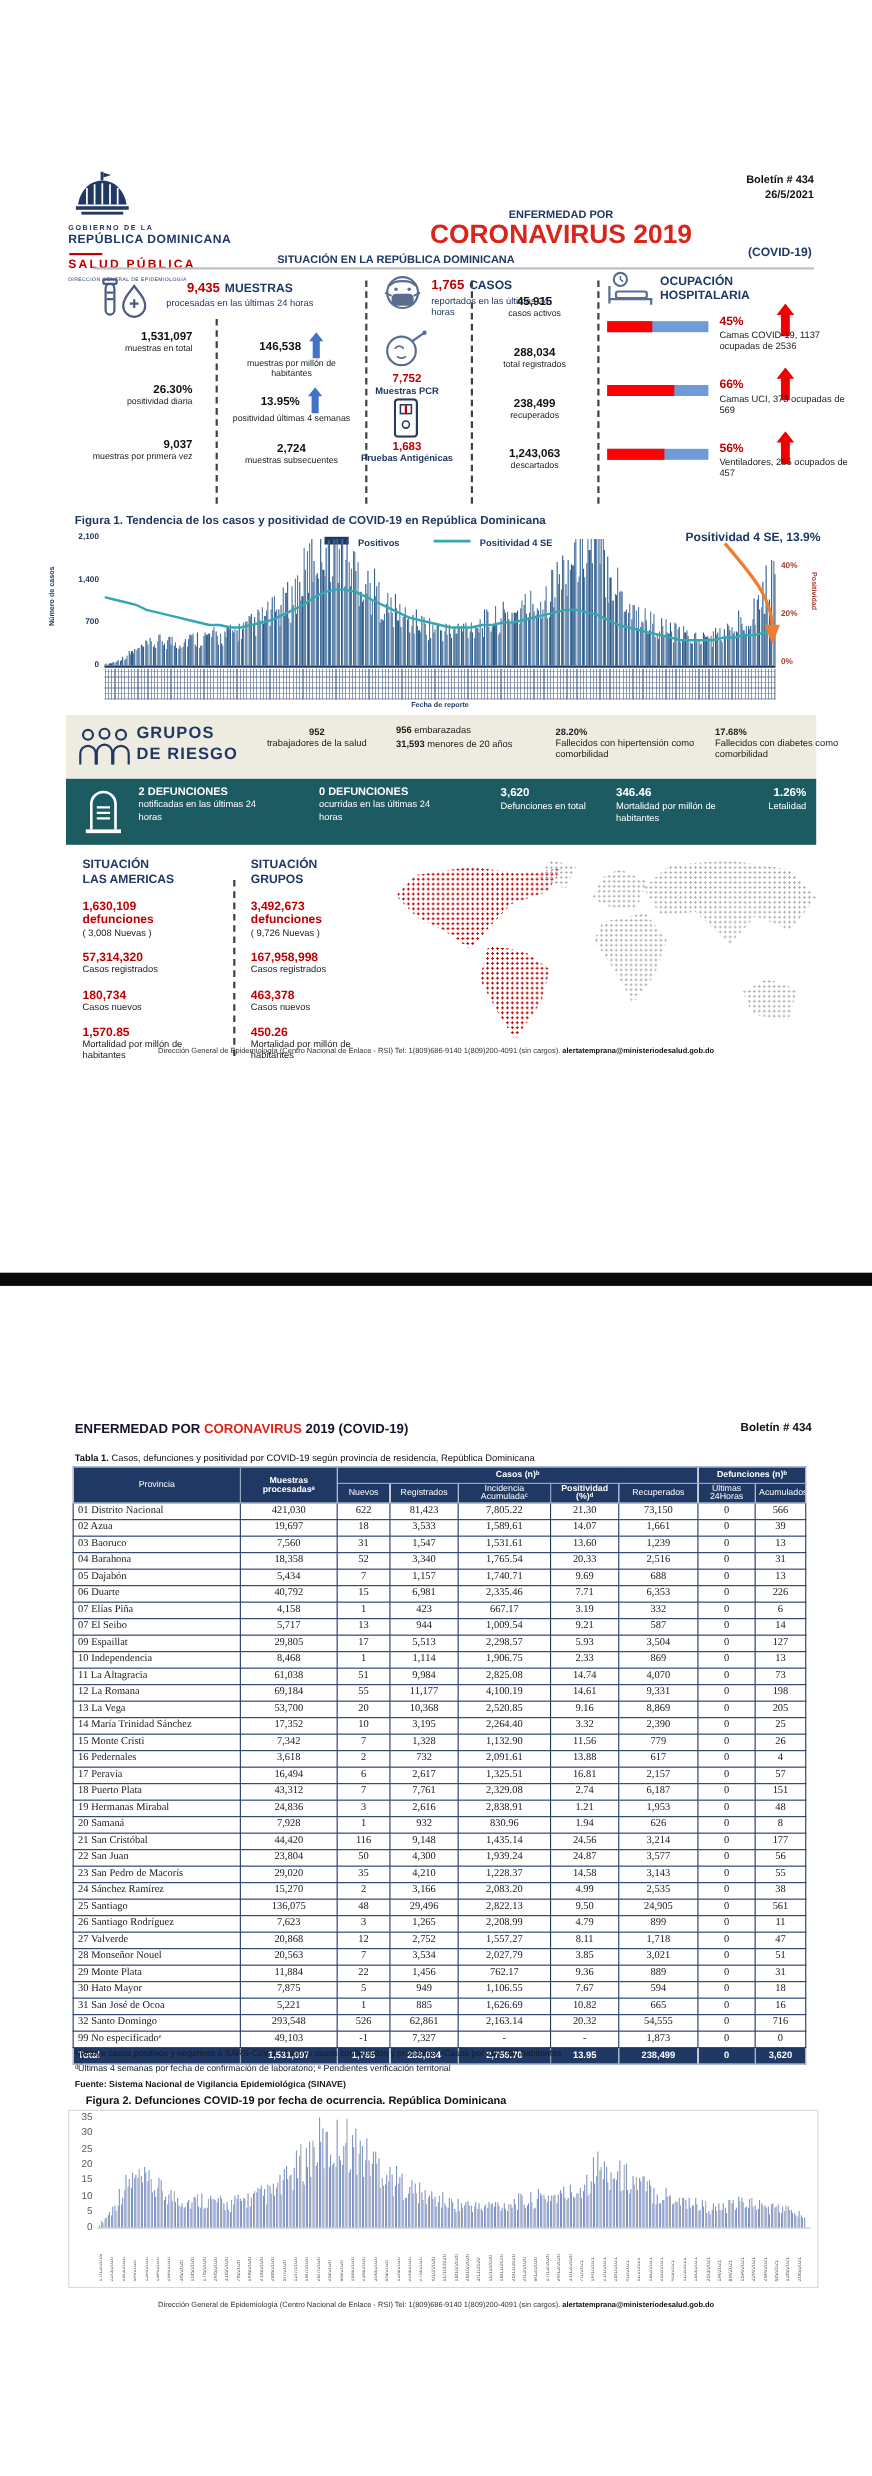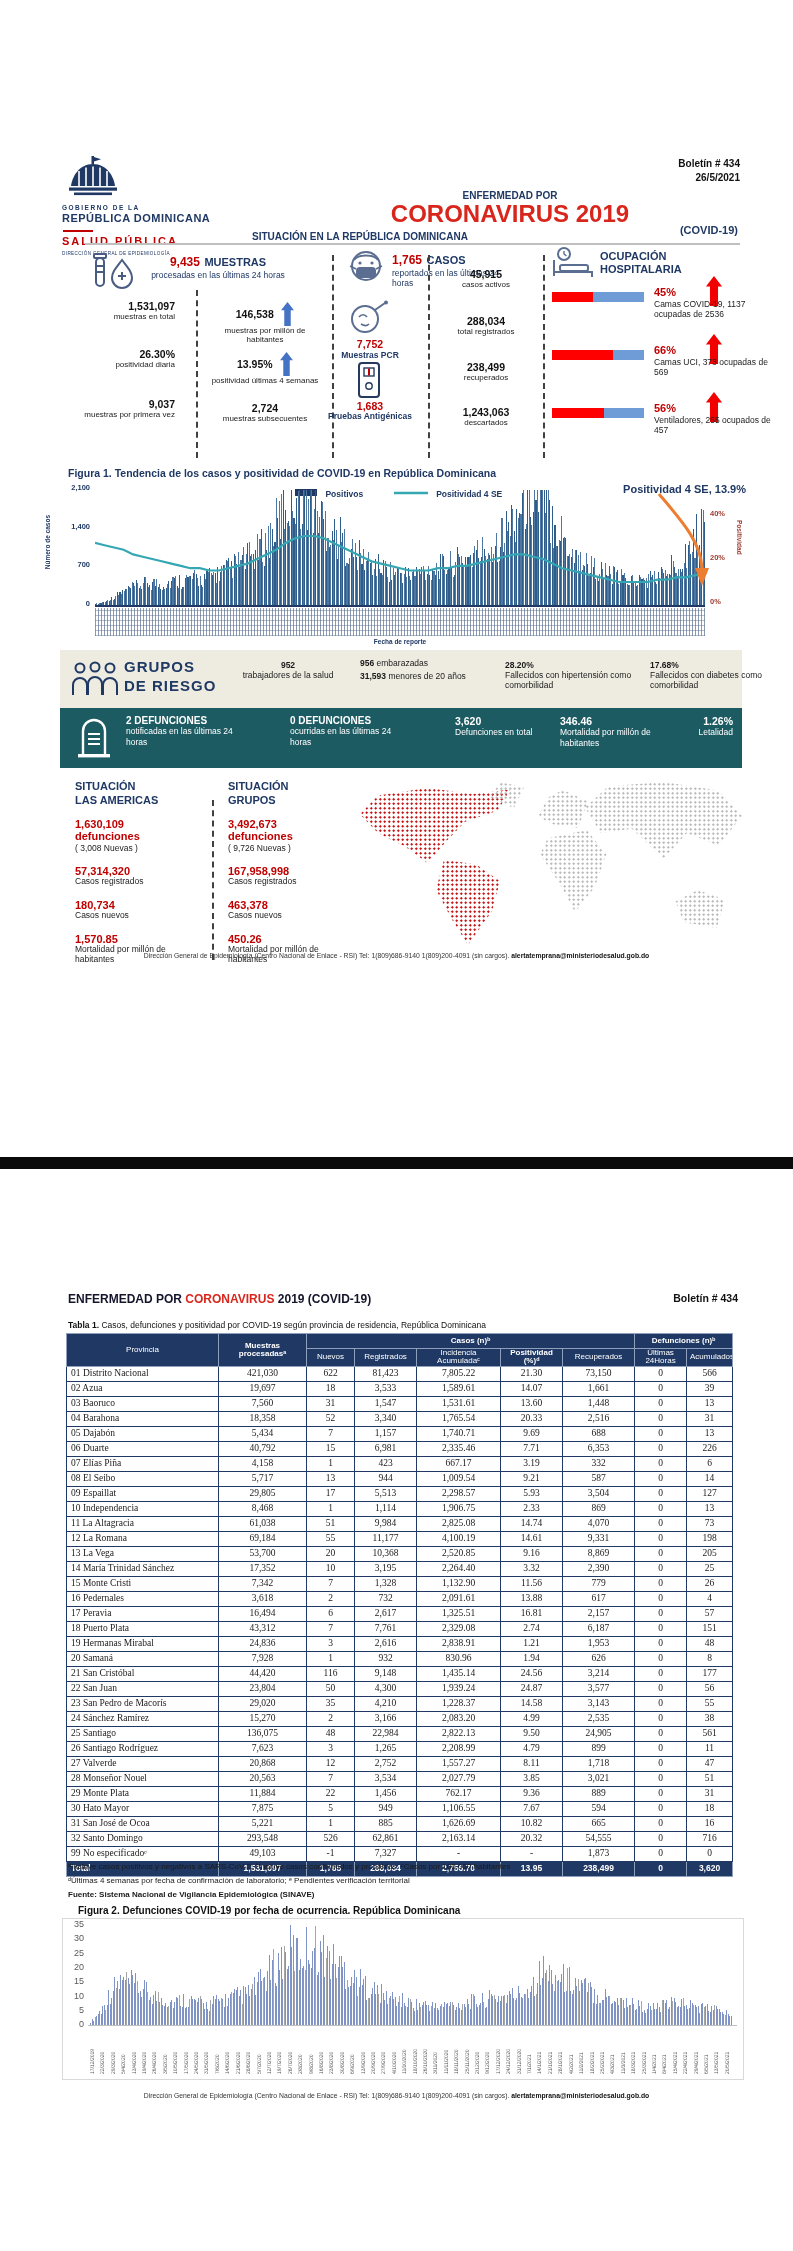--- a/index.html
+++ b/index.html
@@ -873,21 +873,21 @@
             <td>0</td>
             <td>39</td>
           </tr>
           <tr>
             <td class="prov">03 Baoruco</td>
             <td>7,560</td>
             <td>31</td>
             <td>1,547</td>
             <td>1,531.61</td>
             <td>13.60</td>
-            <td>1,448</td>
+            <td>1,239</td>
             <td>0</td>
             <td>13</td>
           </tr>
           <tr>
             <td class="prov">04 Barahona</td>
             <td>18,358</td>
             <td>52</td>
             <td>3,340</td>
             <td>1,765.54</td>
             <td>20.33</td>
@@ -922,21 +922,21 @@
             <td>4,158</td>
             <td>1</td>
             <td>423</td>
             <td>667.17</td>
             <td>3.19</td>
             <td>332</td>
             <td>0</td>
             <td>6</td>
           </tr>
           <tr>
-            <td class="prov">08 El Seibo</td>
+            <td class="prov">07 El Seibo</td>
             <td>5,717</td>
             <td>13</td>
             <td>944</td>
             <td>1,009.54</td>
             <td>9.21</td>
             <td>587</td>
             <td>0</td>
             <td>14</td>
           </tr>
           <tr>
@@ -1112,21 +1112,21 @@
             <td>2,083.20</td>
             <td>4.99</td>
             <td>2,535</td>
             <td>0</td>
             <td>38</td>
           </tr>
           <tr>
             <td class="prov">25 Santiago</td>
             <td>136,075</td>
             <td>48</td>
-            <td>22,984</td>
+            <td>29,496</td>
             <td>2,822.13</td>
             <td>9.50</td>
             <td>24,905</td>
             <td>0</td>
             <td>561</td>
           </tr>
           <tr>
             <td class="prov">26 Santiago Rodríguez</td>
             <td>7,623</td>
             <td>3</td>

